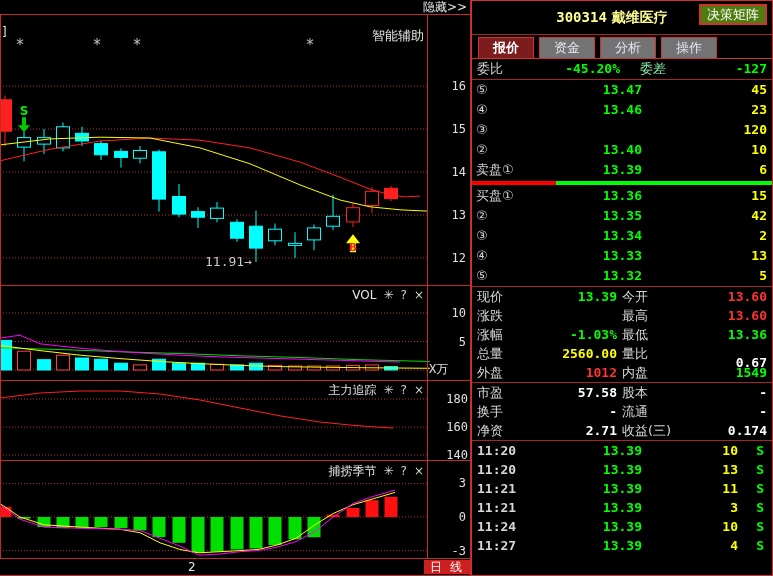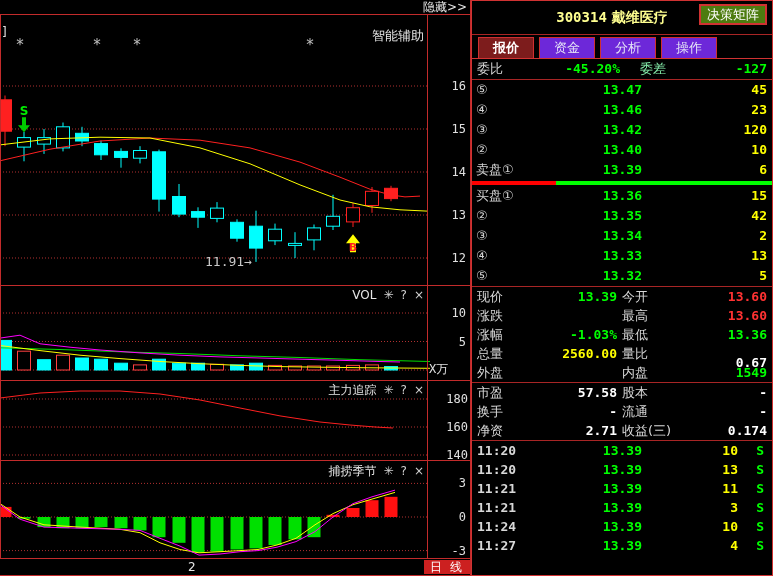--- a/index.html
+++ b/index.html
@@ -36,21 +36,21 @@
   
   #right-pane{position:absolute;left:471px;top:0;width:302px;height:576px;background:#000;
               border:1px solid #d03232;box-sizing:border-box;}
   #rp-title-row{position:relative;height:33px;border-bottom:1px solid #a82525;}
   #stock-title{position:absolute;left:40px;top:8px;width:200px;text-align:center;
                color:#ffff90;font-size:14px;font-weight:bold;white-space:nowrap;}
   #matrix-btn{position:absolute;right:5px;top:3px;height:21px;line-height:17px;padding:0 6px;
               border:2px solid #d03232;color:#fff;font-size:13px;box-sizing:border-box;cursor:pointer;background:#4d7c0f;}
   #rp-tabs{position:relative;height:23px;border-bottom:1px solid #d03232;padding-left:6px;display:flex;gap:5px;}
   .tab{width:56px;height:21px;margin-top:2px;line-height:19px;text-align:center;font-size:13px;
-       color:#e6e6f6;border:1px solid #cf3030;border-bottom:none;background:#6d28d9;box-sizing:border-box;cursor:pointer;}
+       color:#e6e6f6;border:1px solid #cf3030;border-bottom:none;background:#737373;box-sizing:border-box;cursor:pointer;}
   .tab.active{background:#7d1c1c;color:#fff;font-weight:bold;}
   #weibi-row{position:relative;height:20px;line-height:20px;border-bottom:1px solid #a82525;font-size:13px;}
   .wb-l1{position:absolute;left:5px;color:#d8d8d8;}
   .wb-v1{position:absolute;left:55px;width:93px;text-align:right;color:#00ff00;font-size:13px;}
   .wb-l2{position:absolute;left:168px;color:#86efac;}
   .wb-v2{position:absolute;right:5px;color:#00ff00;font-size:13px;}
   #order-book{position:relative;border-bottom:1px solid #a82525;}
   .ob-row{position:relative;height:20px;line-height:20px;font-size:13px;}
   .ob-label{position:absolute;left:4px;color:#d0d0d0;}
   .ob-price{position:absolute;left:70px;width:100px;text-align:right;color:#00ff00;font-size:13px;}
@@ -278,21 +278,20 @@
           <span class="ob-price num">13.47</span>
           <span class="ob-qty num">45</span>
         </div>
       <div class="ob-row">
           <span class="ob-label">④</span>
           <span class="ob-price num">13.46</span>
           <span class="ob-qty num">23</span>
         </div>
       <div class="ob-row">
           <span class="ob-label">③</span>
-          <span class="ob-price num">13.42</span>
           <span class="ob-qty num">120</span>
         </div>
       <div class="ob-row">
           <span class="ob-label">②</span>
           <span class="ob-price num">13.40</span>
           <span class="ob-qty num">10</span>
         </div>
       <div class="ob-row">
           <span class="ob-label">卖盘①</span>
           <span class="ob-price num">13.39</span>
@@ -348,20 +347,21 @@
           <span class="st-v2 num" style="color: rgb(0, 255, 0);">13.36</span>
         </div>
       <div class="st-row">
           <span class="st-l1">总量</span>
           <span class="st-v1 num" style="color: rgb(255, 255, 0);">2560.00</span>
           <span class="st-l2">量比</span>
           <span class="st-v2 num" style="color: rgb(255, 255, 255); margin-top: 9px;">0.67</span>
         </div>
       <div class="st-row">
           <span class="st-l1">外盘</span>
+          <span class="st-v1 num" style="color: rgb(255, 50, 50);">1012</span>
           <span class="st-l2">内盘</span>
           <span class="st-v2 num" style="color: rgb(0, 255, 0);">1549</span>
         </div>
     </div>
 
     <div id="stats2">
       <div class="st-row">
           <span class="st-l1">市盈</span>
           <span class="st-v1 num" style="color: rgb(255, 255, 255);">57.58</span>
           <span class="st-l2">股本</span>

